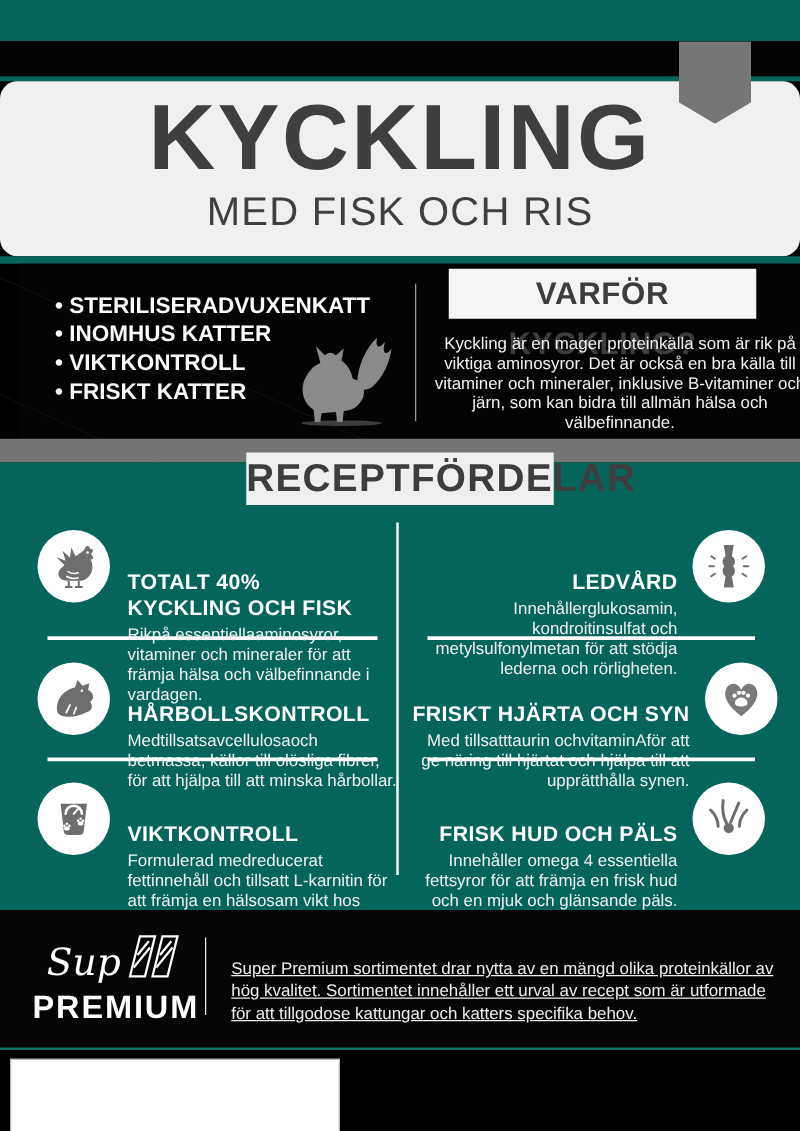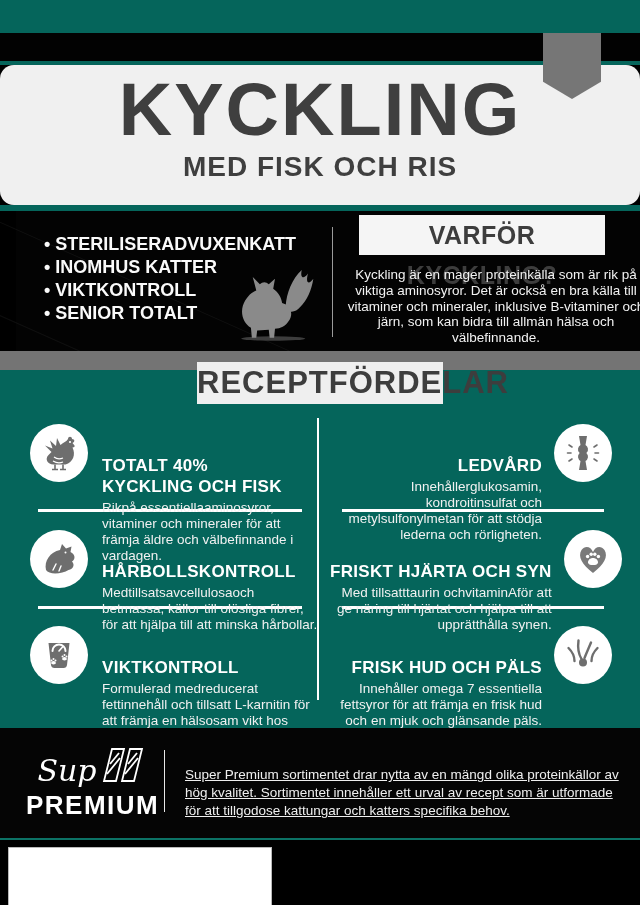--- a/index.html
+++ b/index.html
@@ -8,21 +8,21 @@
   .abs { position:absolute; }
 
   
   .bar-teal-top { top:0; left:0; width:640px; height:33px; background:#05655B; }
   .bar-black-top { top:33px; left:0; width:640px; height:28px; background:#020202; }
   .bar-teal-thin { top:61px; left:0; width:640px; height:4px; background:#05655B; }
 
   
   .header { top:65px; left:0; width:640px; height:140px; background:#F0F0F0; text-align:center;border-radius:14px; }
   .header-title { margin-top:6px; font-size:74px; font-weight:bold; color:#3F3F3F; letter-spacing:2px; line-height:1.05; }
-  .header-subtitle { font-size:28px; font-weight:bold; color:#3F3F3F; letter-spacing:1px; margin-top:2px; }
+  .header-subtitle { font-size:32px; font-weight:normal; color:#3F3F3F; letter-spacing:1px; margin-top:2px; }
   .header-bottom-teal { top:205px; left:0; width:640px; height:6px; background:#05655B; }
   .ribbon { top:33px; left:543px; width:58px; height:66px; background:#767676;
             clip-path:polygon(0 0,100% 0,100% 74%,50% 100%,0 74%); }
 
   
   .section-black { top:211px; left:16px; width:640px; height:140px; background:#030303; }
   .diag { position:absolute; width:520px; height:1px; background:rgba(255,255,255,0.05); transform:rotate(24deg); transform-origin:left top; }
   .bullet-list { position:absolute; left:28px; top:22px; list-style:none; }
   .bullet-list li { color:#FAFAFA; font-weight:bold; font-size:18px; line-height:23px; white-space:nowrap; }
   .bullet-list li::before { content:"• "; }
@@ -93,21 +93,21 @@
 <div class="abs ribbon"></div>
 
 <div class="abs section-black">
   <div class="diag" style="left:-40px; top:0;"></div>
   <div class="diag" style="left:-160px; top:40px;"></div>
 
   <ul class="bullet-list">
     <li>STERILISERADVUXENKATT</li>
     <li>INOMHUS KATTER</li>
     <li>VIKTKONTROLL</li>
-    <li>SENIOR TOTALT</li>
+    <li>FRISKT KATTER</li>
   </ul>
 
   <svg class="cat-svg" width="90" height="82" viewBox="0 0 100 92">
     <ellipse cx="48" cy="87" rx="36" ry="2.5" fill="#3d3d3d"></ellipse>
     <path fill="#8A8A8A" d="M62,50 C63,36 69,20 80,10 C78,19 82,21 87,14 C84,25 88,27 93,20 C91,33 86,44 78,52 C74,57 67,59 62,54 Z"></path>
     <path fill="#8A8A8A" d="M29,33 L25,18 L33,26 C36,23 40,23 43,26 L50,20 L48,31 C54,35 57,41 58,47 L63,49 C69,53 70,62 65,68 C62,73 56,76 50,76 L49,86 L44,86 L43,77 L30,78 L29,86 L24,86 L23,75 C15,70 11,60 14,50 C17,42 22,36 29,33 Z"></path>
   </svg>
   <div class="vline-black"></div>
 
   <div class="why-wrap">
@@ -130,21 +130,21 @@
     <div class="circle">
       <svg width="40" height="40" viewBox="0 0 40 40">
         <path fill="#6E6E6E" d="M29,6 c0,-3 4,-3 4,0 c3,0 3,3 0.5,4 l2,2.5 c0.5,1 -0.5,2 -2,2 c3.5,7 0.5,15 -7,17 l-12,0 c-6,0 -9,-5.5 -5,-9.5 l3,-3 l-6.5,-6.5 l7.5,3 l-2.5,-8 l6,5.5 l1,-8 l3.5,7 c3,-2.5 6,-3.5 7.5,-6 z"></path>
         <circle cx="31" cy="9" r="1.1" fill="#FFFFFF"></circle>
         <path d="M15,24 q4,3 9,1 M14,28 q5,3 10,1" stroke="#FFFFFF" stroke-width="1.2" fill="none"></path>
         <path d="M16,31.5 v5 m-3,0 h6 M24,31.5 v5 m-3,0 h6" stroke="#6E6E6E" stroke-width="1.6" fill="none"></path>
       </svg>
     </div>
     <div class="cell-text">
       <div class="cell-title" style="max-width:185px;">TOTALT 40% KYCKLING OCH FISK</div>
-      <div class="cell-body">Rikpå essentiellaaminosyror, vitaminer och mineraler för att främja äldre och välbefinnande i vardagen.</div>
+      <div class="cell-body">Rikpå essentiellaaminosyror, vitaminer och mineraler för att främja hälsa och välbefinnande i vardagen.</div>
     </div>
   </div>
 
   <div class="cell left r2">
     <div class="circle">
       <svg width="40" height="40" viewBox="0 0 40 40">
         <path fill="#6E6E6E" d="M7,31 C5,22 11,13 21,11 L23,5 L27,9.5 L32.5,7.5 L31.5,13 C36,15 37,20 33,22.5 C36,25.5 34.5,30 29.5,31 C23,35 10,36 7,31 Z"></path>
         <path d="M14,31 l3,-6 M20,32 l2,-5" stroke="#FFFFFF" stroke-width="1.4" fill="none" stroke-linecap="round"></path>
         <circle cx="26.5" cy="13.5" r="1" fill="#FFFFFF"></circle>
       </svg>
@@ -217,21 +217,21 @@
     </div>
     <div class="cell-text">
       <div class="cell-title">VIKTKONTROLL</div>
       <div class="cell-body">Formulerad medreducerat fettinnehåll och tillsatt L-karnitin för att främja en hälsosam vikt hos äldre och/eller överviktiga katter.</div>
     </div>
   </div>
 
   <div class="cell right r3">
     <div class="cell-text">
       <div class="cell-title">FRISK HUD OCH PÄLS</div>
-      <div class="cell-body">Innehåller omega 7 essentiella fettsyror för att främja en frisk hud och en mjuk och glänsande päls.</div>
+      <div class="cell-body">Innehåller omega 4 essentiella fettsyror för att främja en frisk hud och en mjuk och glänsande päls.</div>
     </div>
     <div class="circle">
       <svg width="40" height="40" viewBox="0 0 40 40">
         <g stroke="#6E6E6E" stroke-width="2.4" fill="none" stroke-linecap="round">
           <path d="M5.5,13 C9.5,17 11.5,21 11.5,26"></path>
           <path d="M34.5,13 C30.5,17 28.5,21 28.5,26"></path>
           <path d="M15.5,5.5 C14.5,13 15.5,19 18.5,24"></path>
           <path d="M28,7.5 C25.5,13.5 23.5,18 21.5,23"></path>
         </g>
         <circle cx="20" cy="27.5" r="4" fill="#6E6E6E"></circle>

